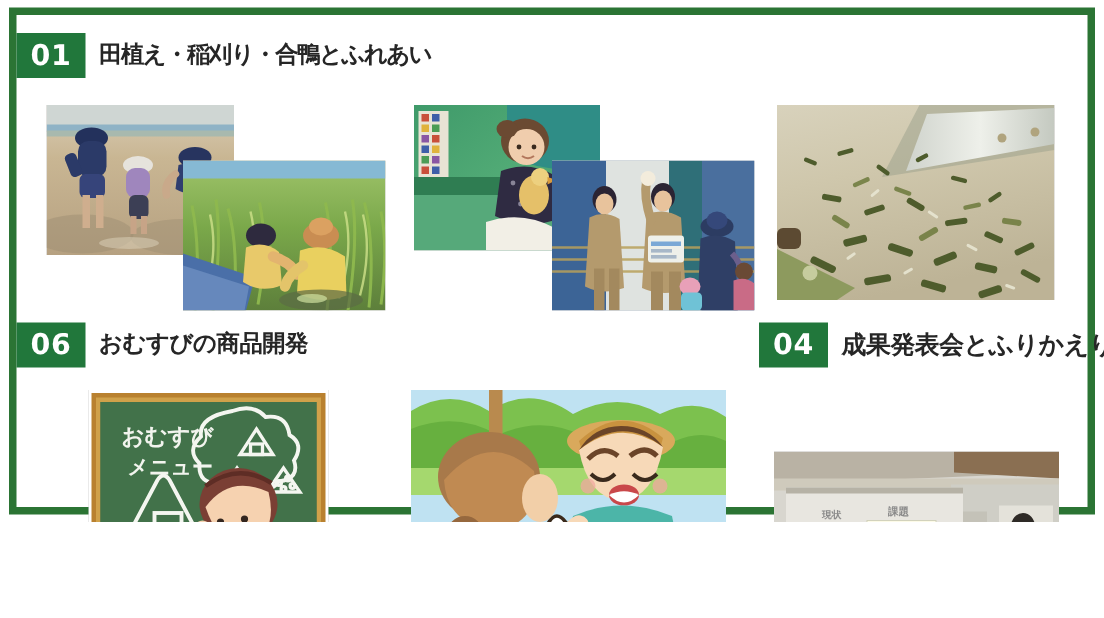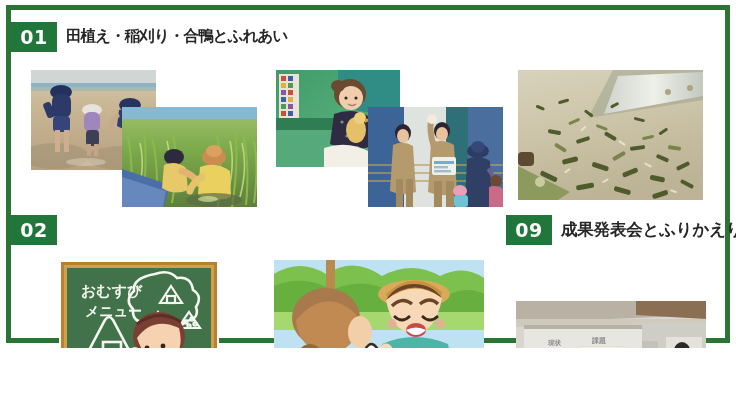--- a/index.html
+++ b/index.html
@@ -371,21 +371,22 @@
             <rect x="126" y="94" width="8" height="2" rx="1" transform="rotate(28 130 95)"></rect>
             <rect x="84" y="110" width="7" height="2" rx="1" transform="rotate(-30 87 111)"></rect>
             <rect x="152" y="120" width="7" height="2" rx="1" transform="rotate(20 155 121)"></rect>
           </g>
         </svg>
       </div>
     </div>
 
     <div class="panel" id="p4">
       <div class="panel-head">
-        <div class="badge">02</div>
+        <div class="badge">06</div>
+        <div class="panel-title">おむすびの商品開発</div>
       </div>
 
       <div class="ph" id="p4-a">
         <svg viewBox="0 0 160 140" preserveAspectRatio="none">
           <rect width="160" height="140" fill="#ffffff"></rect>
 
           <rect x="2" y="2" width="156" height="136" fill="#b9812f"></rect>
           <rect x="5" y="5" width="150" height="130" fill="#d0a14a"></rect>
           <rect x="8" y="8" width="144" height="124" fill="#3c6b42"></rect>
           <rect x="8" y="8" width="144" height="124" fill="#42724a"></rect>
@@ -494,21 +495,21 @@
             <path d="M138 134 q14 5 30 0 l1 7 l-32 0 z" fill="#4a372a"></path>
             <path d="M180 116 q4 -7 9 0 l12 20 q3 5 -3 5 l-27 0 q-6 0 -3 -5 z" fill="#ffffff"></path>
             <path d="M172 134 q14 5 30 0 l1 7 l-32 0 z" fill="#4a372a"></path>
           </g>
         </svg>
       </div>
     </div>
 
     <div class="panel" id="p6">
       <div class="panel-head">
-        <div class="badge">09</div>
+        <div class="badge">04</div>
         <div class="panel-title big">成果発表会とふりかえり</div>
       </div>
 
       <div class="ph" id="p6-a">
         <svg viewBox="0 0 190 142" preserveAspectRatio="none">
           <rect width="190" height="142" fill="#d8d6cf"></rect>
 
           <path d="M0 0 L190 0 L190 14 L0 22 Z" fill="#b9b2a4"></path>
           <path d="M120 0 L190 0 L190 18 L120 14 Z" fill="#8a6f52"></path>
           <rect x="0" y="18" width="190" height="8" fill="#cfcabc"></rect>

